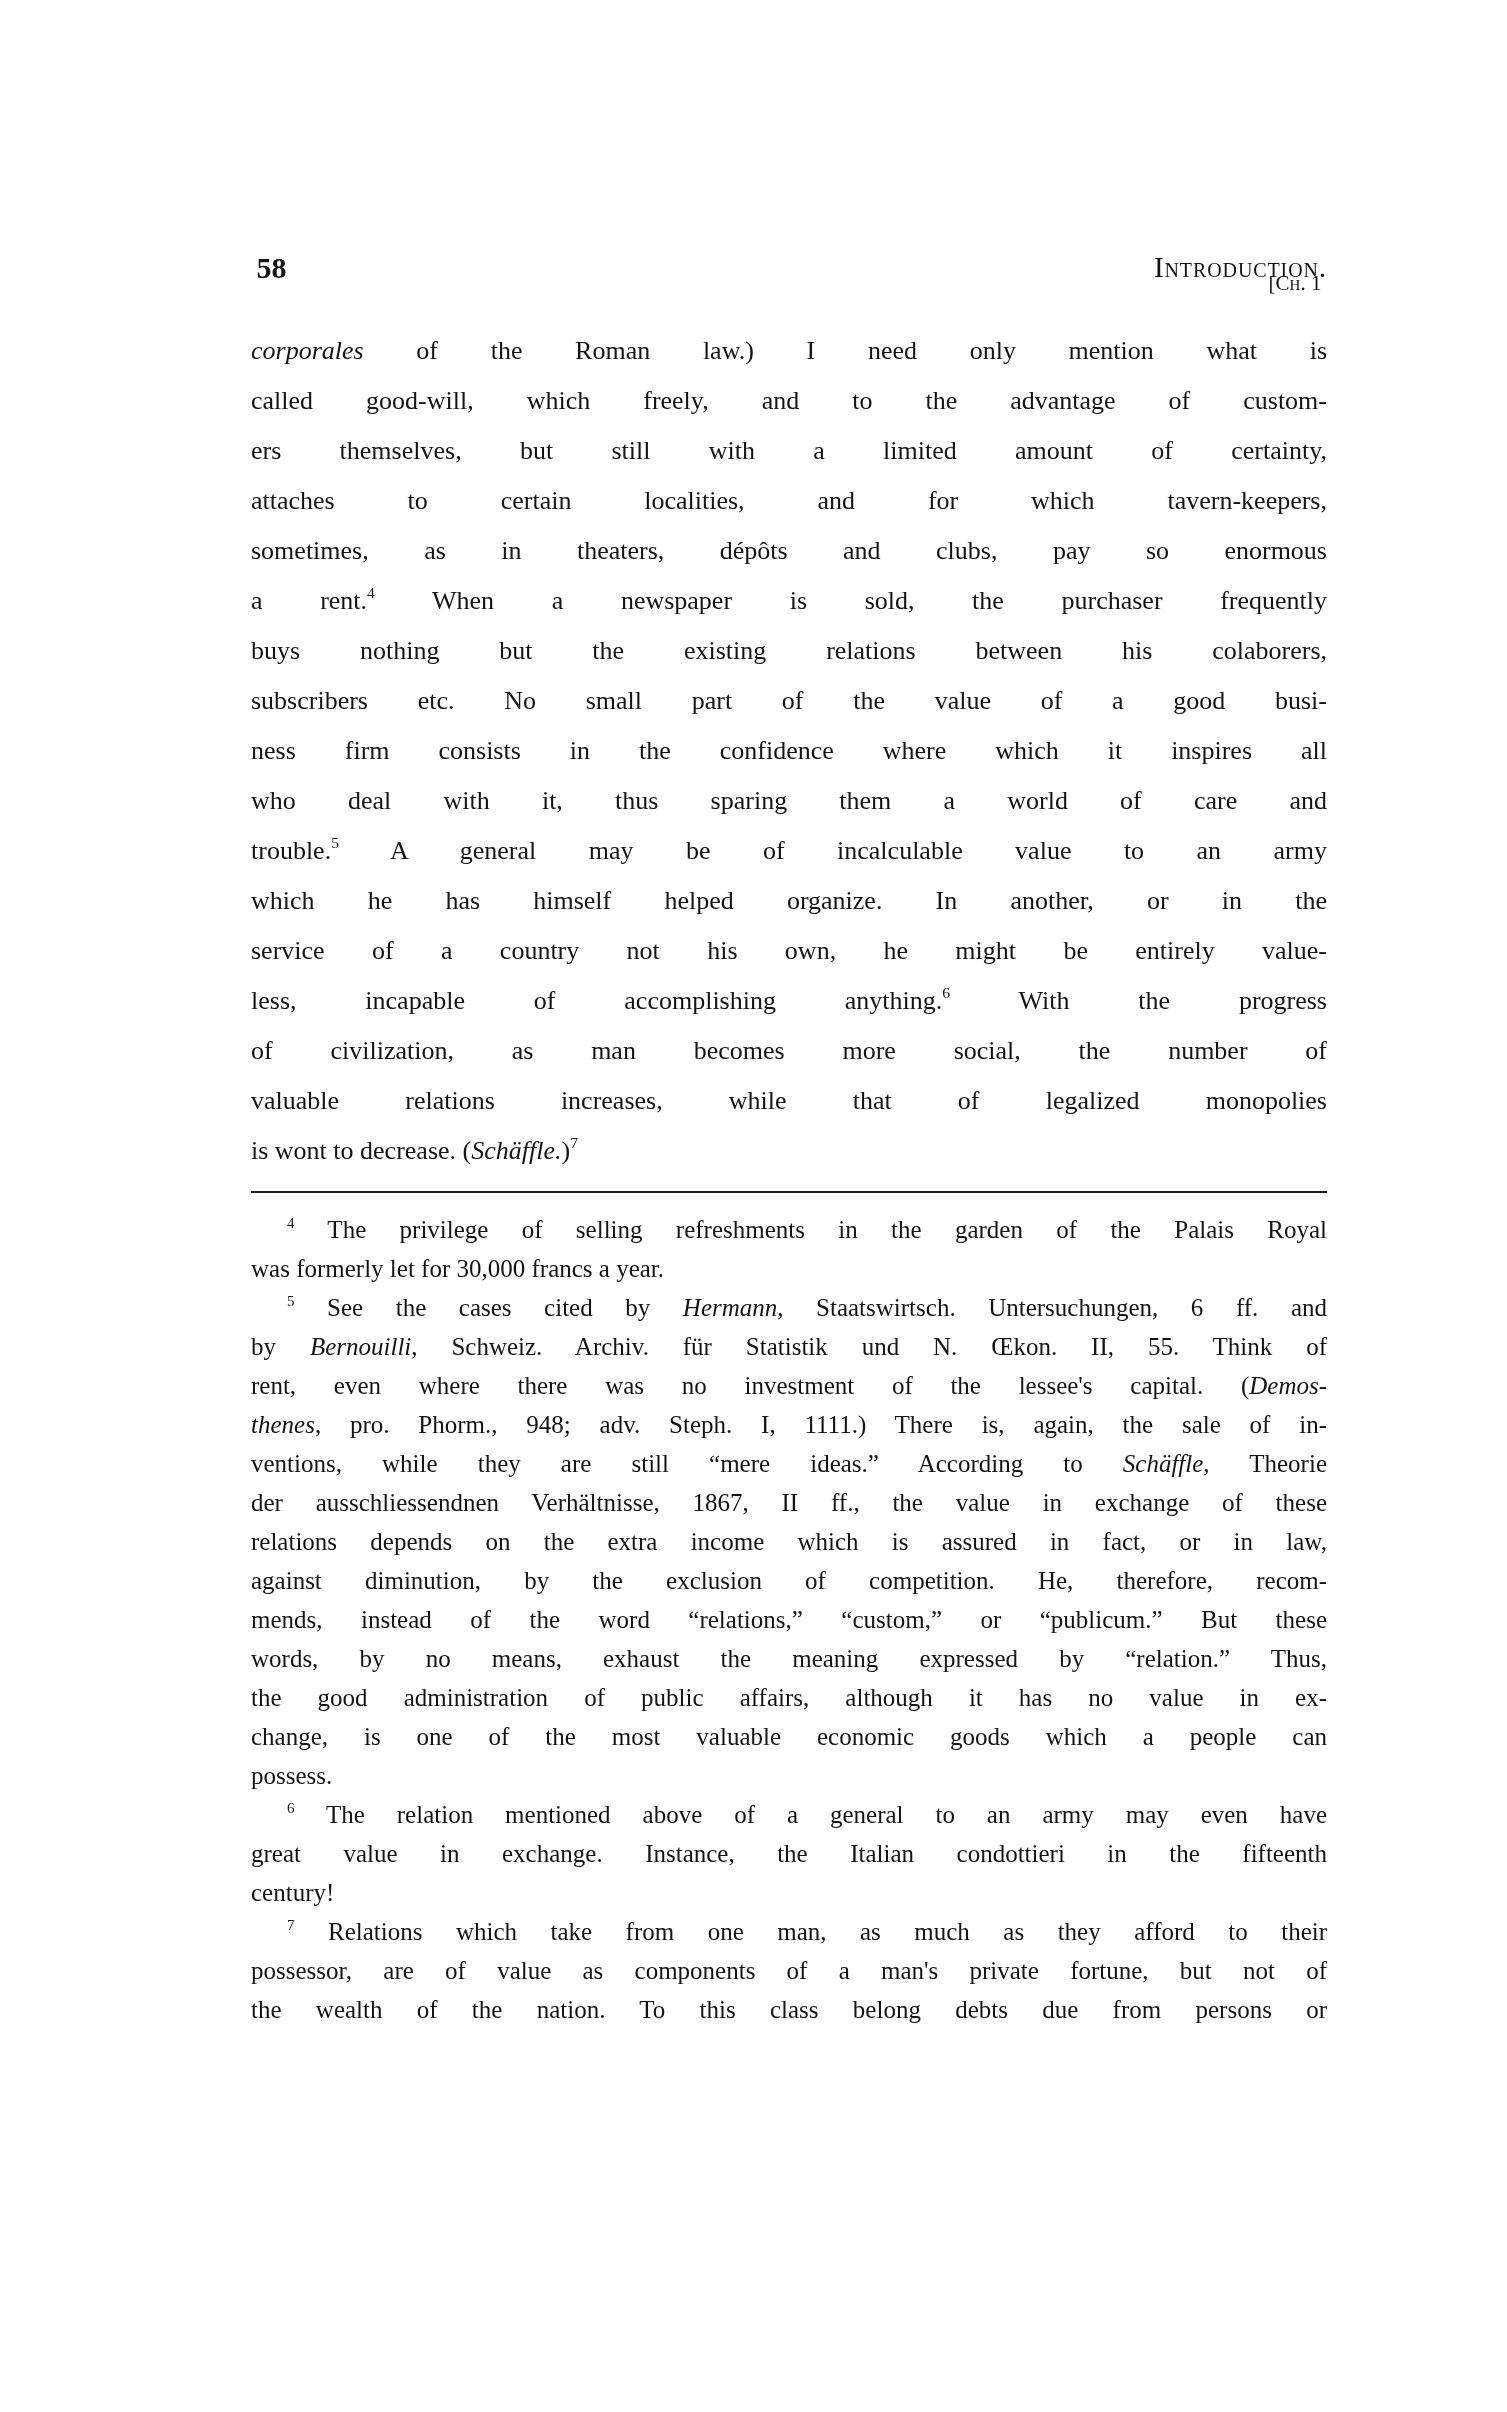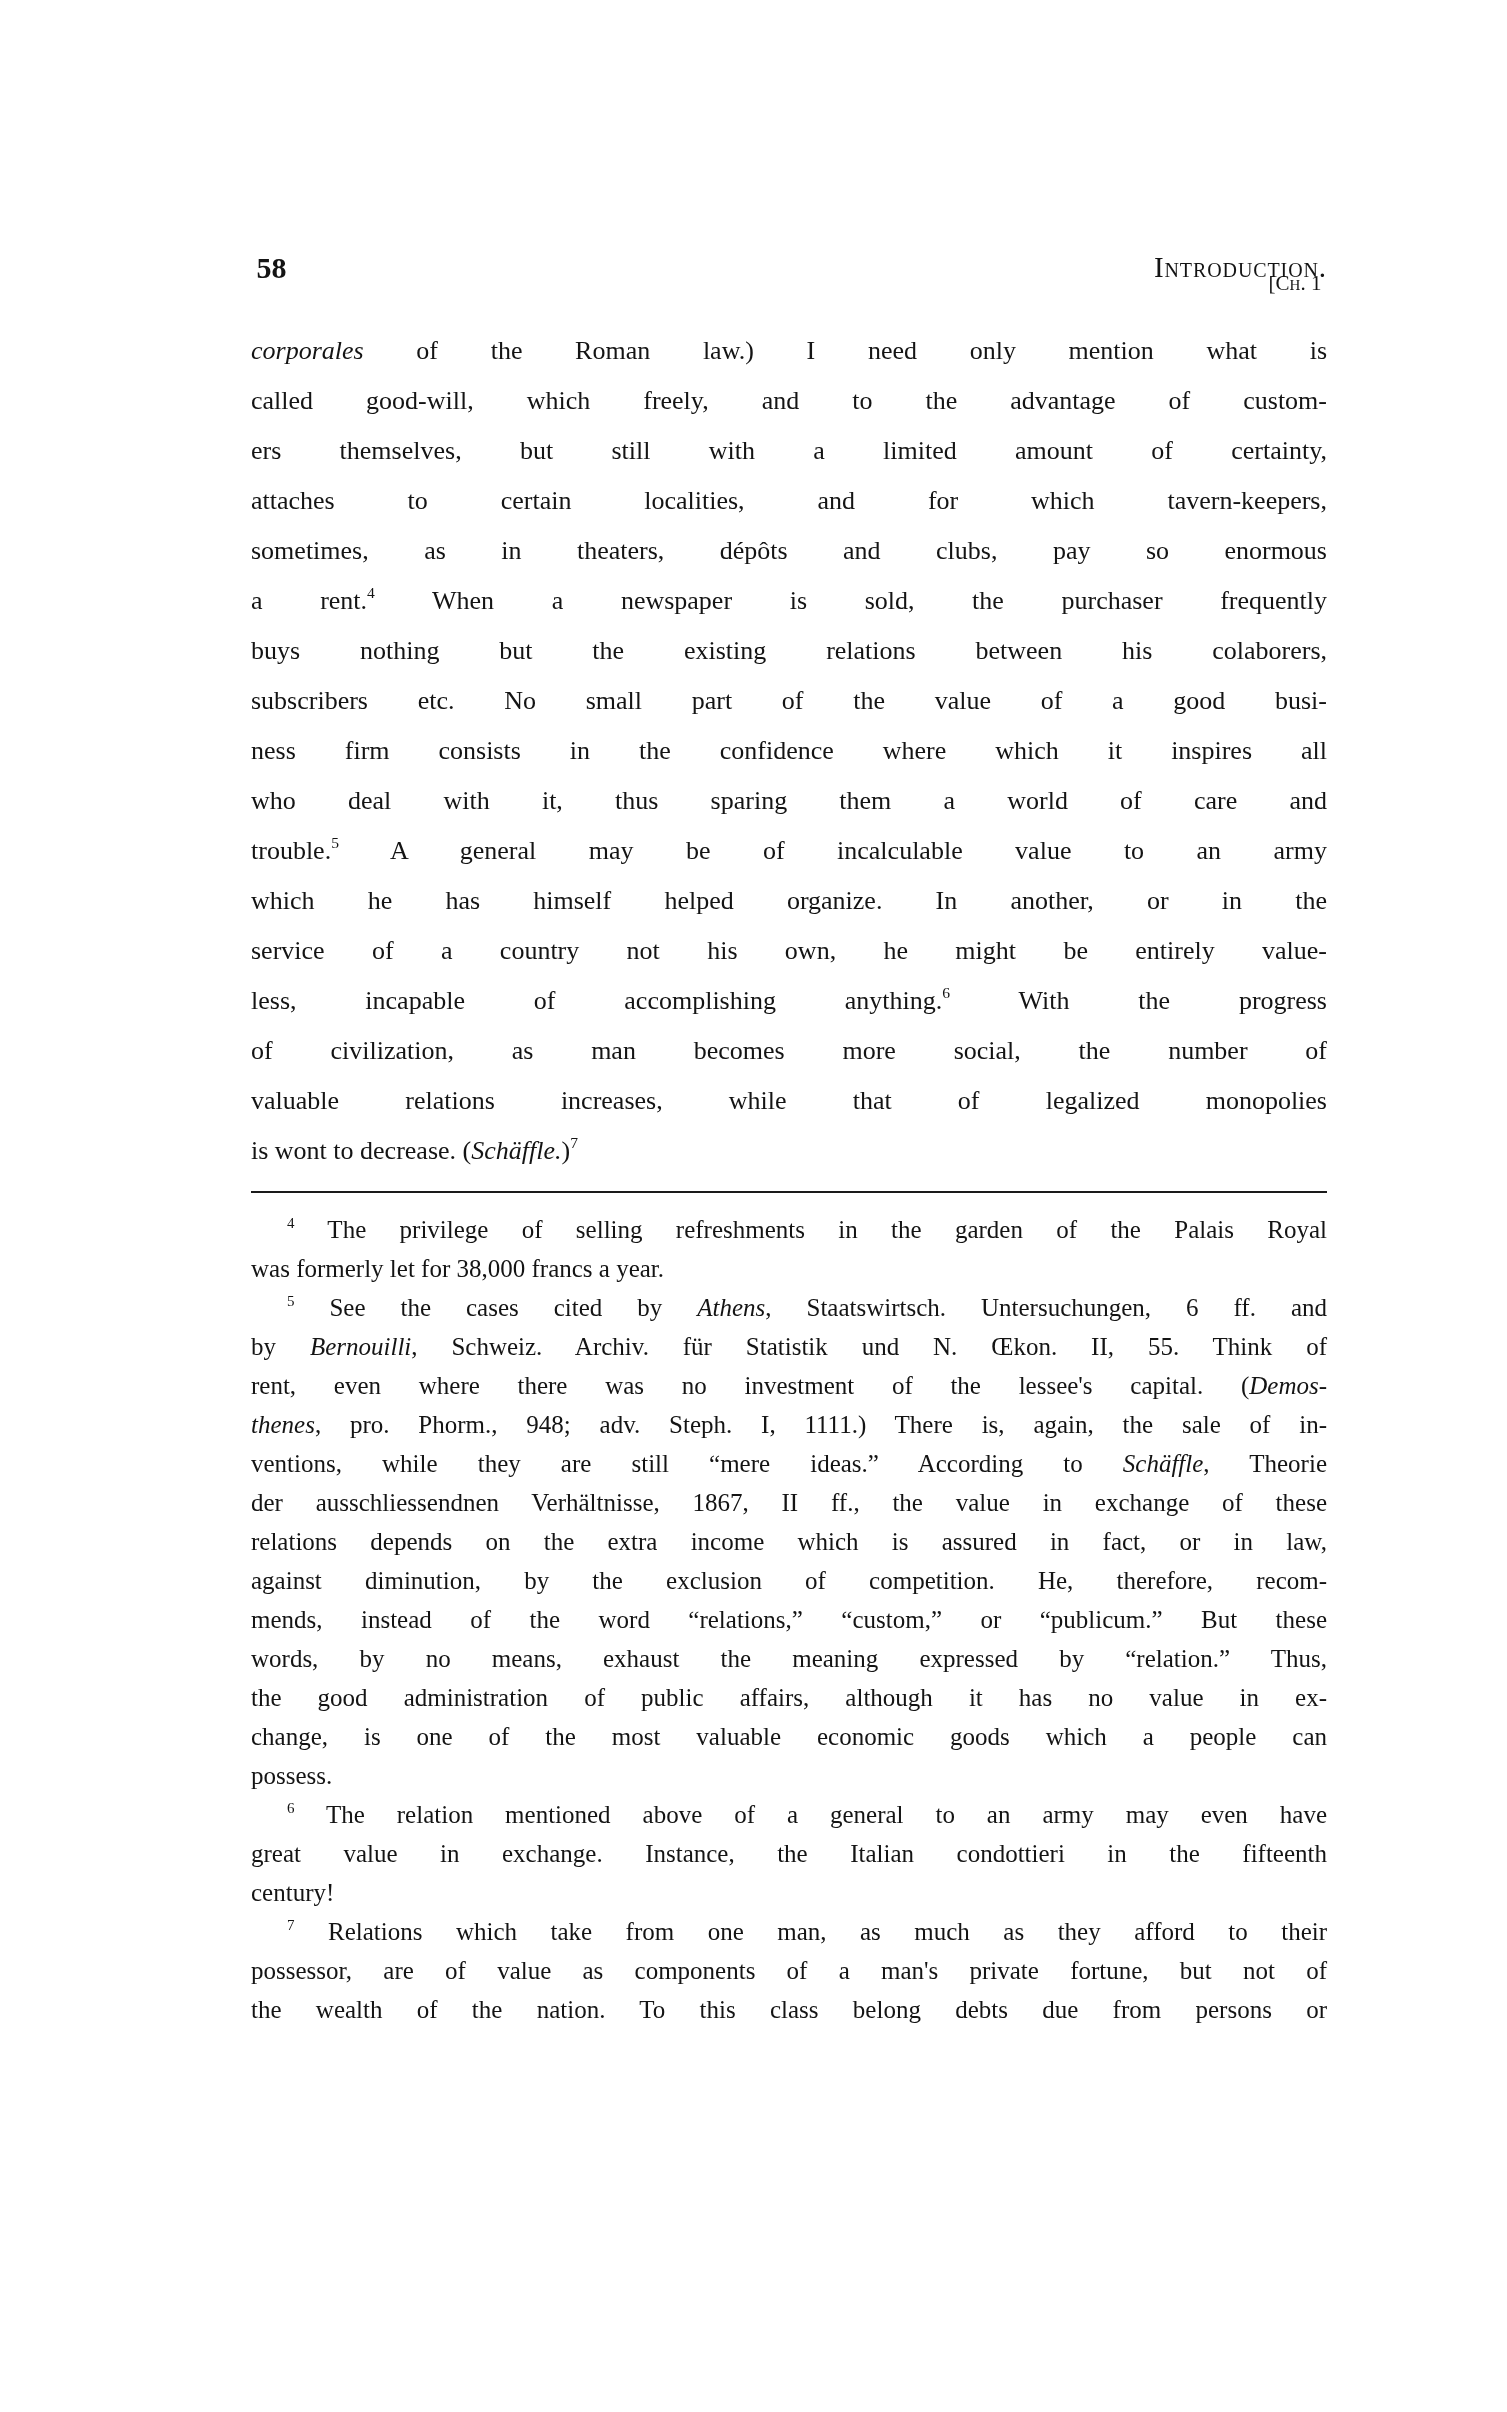--- a/index.html
+++ b/index.html
@@ -60,24 +60,24 @@
       <div class="body-line"><span><span>of civilization, as man becomes more social, the number of</span></span></div>
       <div class="body-line"><span><span>valuable relations increases, while that of legalized monopolies</span></span></div>
       <div class="body-line last"><span><span>is wont to decrease.  (</span><i>Schäffle.</i><span>)</span><sup>7</sup></span></div>
     </div>
 
   <div class="fn-rule"></div>
 
   <div class="footnotes" id="footnotes">
       <div>
         <div class="fn-line first"><span><sup>4</sup><span> The privilege of selling refreshments in the garden of the Palais Royal</span></span></div>
-        <div class="fn-line last"><span><span>was formerly let for 38,000 francs a year.</span></span></div>
+        <div class="fn-line last"><span><span>was formerly let for 30,000 francs a year.</span></span></div>
       </div>
       <div>
-        <div class="fn-line first"><span><sup>5</sup><span> See the cases cited by </span><i>Athens</i><span>, Staatswirtsch. Untersuchungen, 6 ff. and</span></span></div>
+        <div class="fn-line first"><span><sup>5</sup><span> See the cases cited by </span><i>Hermann</i><span>, Staatswirtsch. Untersuchungen, 6 ff. and</span></span></div>
         <div class="fn-line"><span><span>by </span><i>Bernouilli</i><span>, Schweiz. Archiv. für Statistik und N. Œkon. II, 55.  Think of</span></span></div>
         <div class="fn-line"><span><span>rent, even where there was no investment of the lessee's capital.  (</span><i>Demos-</i></span></div>
         <div class="fn-line"><span><i>thenes</i><span>, pro. Phorm., 948; adv. Steph. I, 1111.)  There is, again, the sale of in-</span></span></div>
         <div class="fn-line"><span><span>ventions, while they are still “mere ideas.”  According to </span><i>Schäffle</i><span>, Theorie</span></span></div>
         <div class="fn-line"><span><span>der ausschliessendnen Verhältnisse, 1867, II ff., the value in exchange of these</span></span></div>
         <div class="fn-line"><span><span>relations depends on the extra income which is assured in fact, or in law,</span></span></div>
         <div class="fn-line"><span><span>against diminution, by the exclusion of competition.  He, therefore, recom-</span></span></div>
         <div class="fn-line"><span><span>mends, instead of the word “relations,” “custom,” or “publicum.”  But these</span></span></div>
         <div class="fn-line"><span><span>words, by no means, exhaust the meaning expressed by “relation.”  Thus,</span></span></div>
         <div class="fn-line"><span><span>the good administration of public affairs, although it has no value in ex-</span></span></div>

